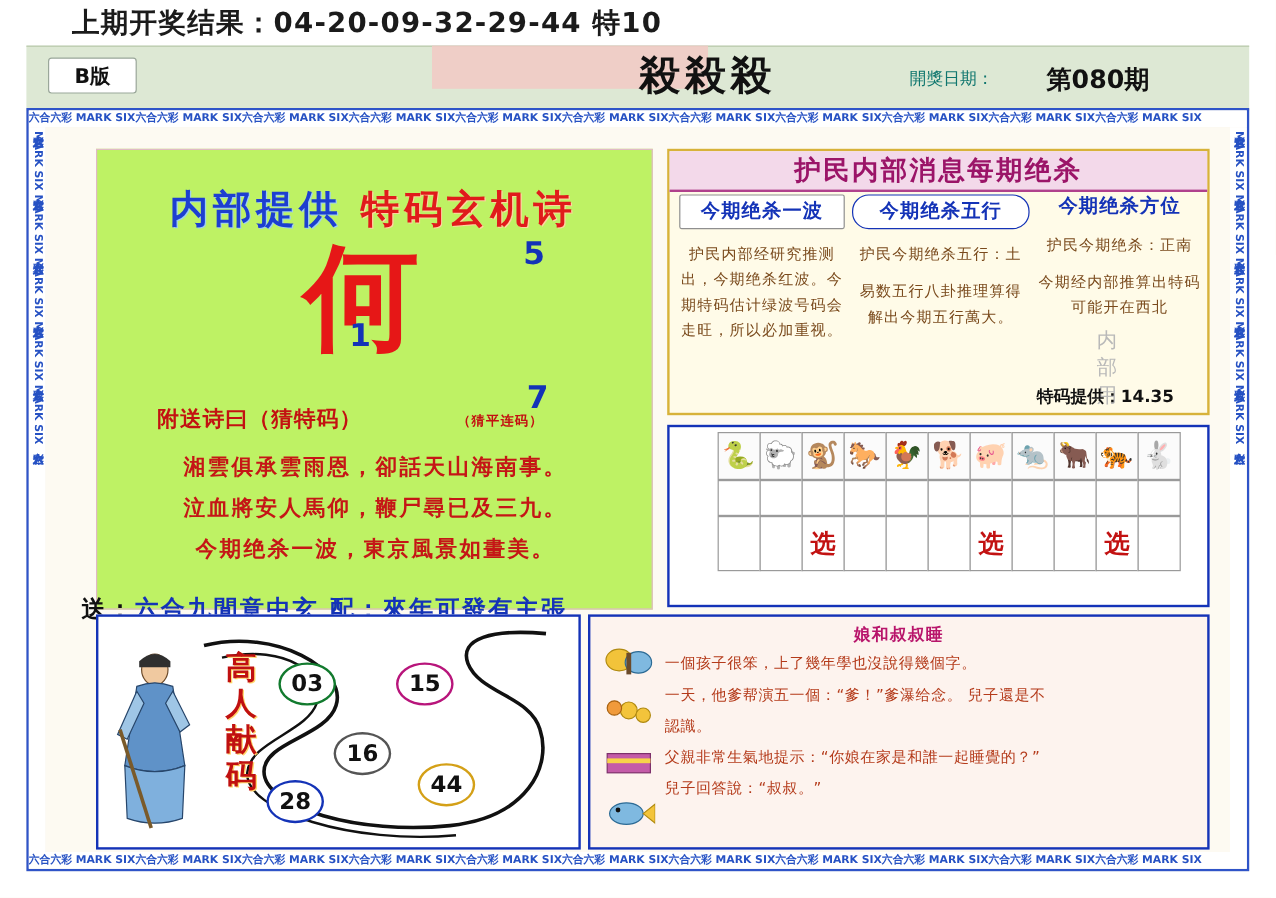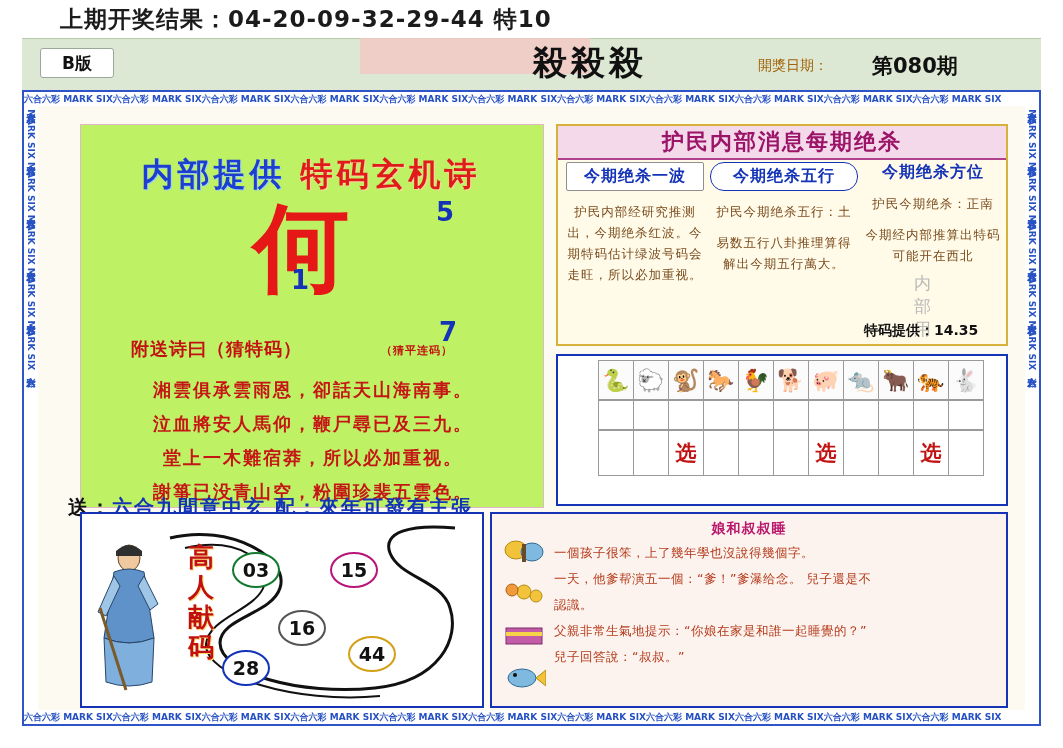--- a/index.html
+++ b/index.html
@@ -39,21 +39,21 @@
     display:flex;align-items:center;justify-content:center;
     font-size:17px;font-weight:bold;color:#111;
   }
   .headtitle{
     position:absolute;left:430px;top:40px;width:320px;
     text-align:center;font-size:34px;font-weight:bold;color:#111;
     font-family:"DejaVu Sans","Liberation Sans",sans-serif;
     letter-spacing:4px;
   }
   .datelabel{
-    position:absolute;left:758px;top:57px;font-size:14px;color:#a16207;
+    position:absolute;left:758px;top:57px;font-size:14px;color:#0f766e;
   }
   .issue{
     position:absolute;left:872px;top:52px;font-size:21px;font-weight:bold;color:#111;
   }
 
   
   .body-frame{
     position:absolute;left:22px;top:90px;width:1019px;height:636px;
     background:#f7f3ea;
     border:2px solid #2f54c8;
@@ -270,22 +270,21 @@
         </div>
         <div class="big-char">何</div>
         <div class="num-a">1</div>
         <div class="num-b">5</div>
         <div class="num-c">7</div>
         <div class="sub-left">附送诗曰（猜特码）</div>
         <div class="sub-right">（猜平连码）</div>
         <div class="poem-lines">
           <div>湘雲俱承雲雨恩，卻話天山海南事。</div>
           <div>泣血將安人馬仰，鞭尸尋已及三九。</div>
-          <div>堂上一木難宿莽，所以必加重视。</div>
-          <div>謝箏已没青山空，粉圍珍裴五雲色。</div>
+          <div>今期绝杀一波，東京風景如畫美。</div>
         </div>
       </div>
       <div class="send-line">
         <span class="blk">送：</span><span>六合九閒意中玄 配：來年可發有主張</span>
       </div>
 
       <div class="kill-panel">
         <div class="kill-head">护民内部消息每期绝杀</div>
 
         <div class="kill-col c1">

